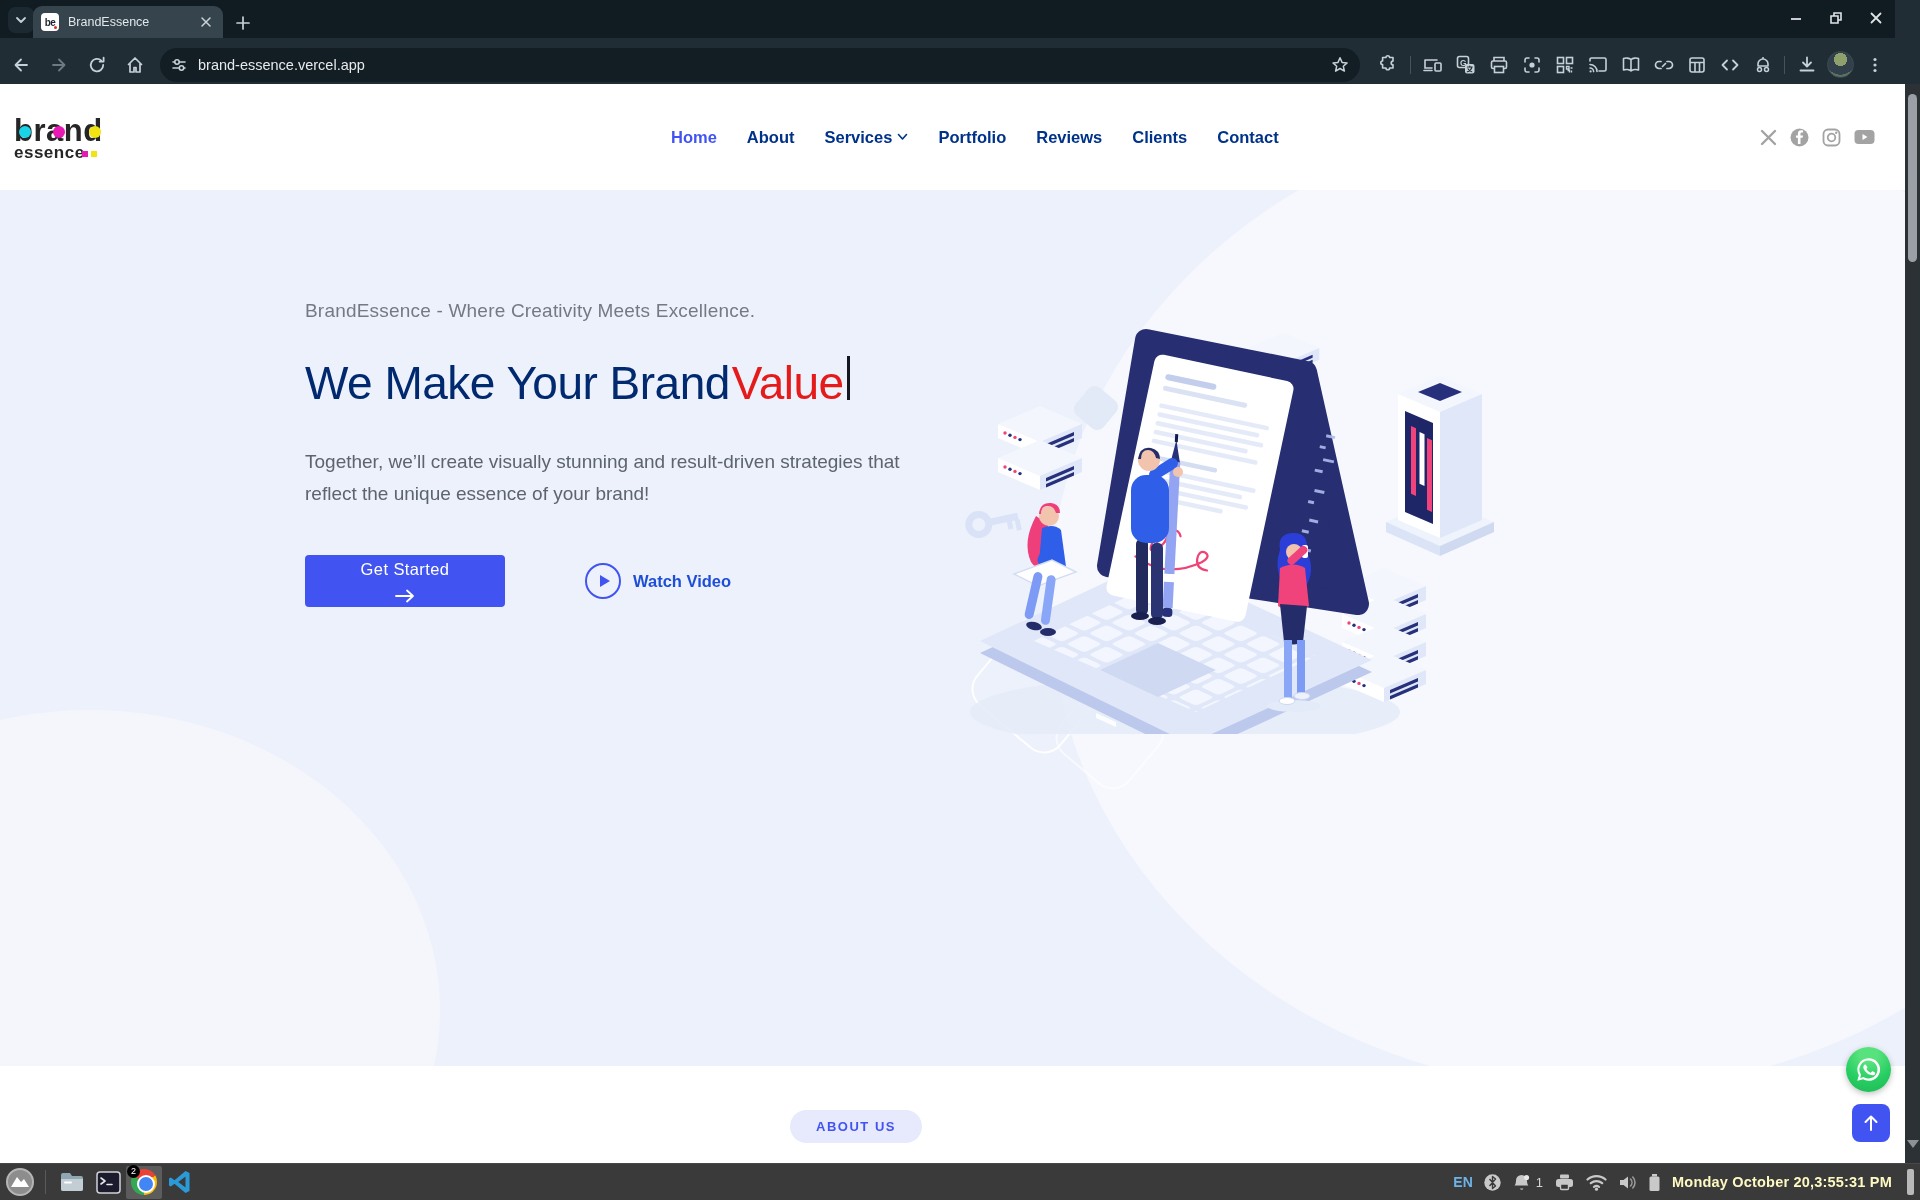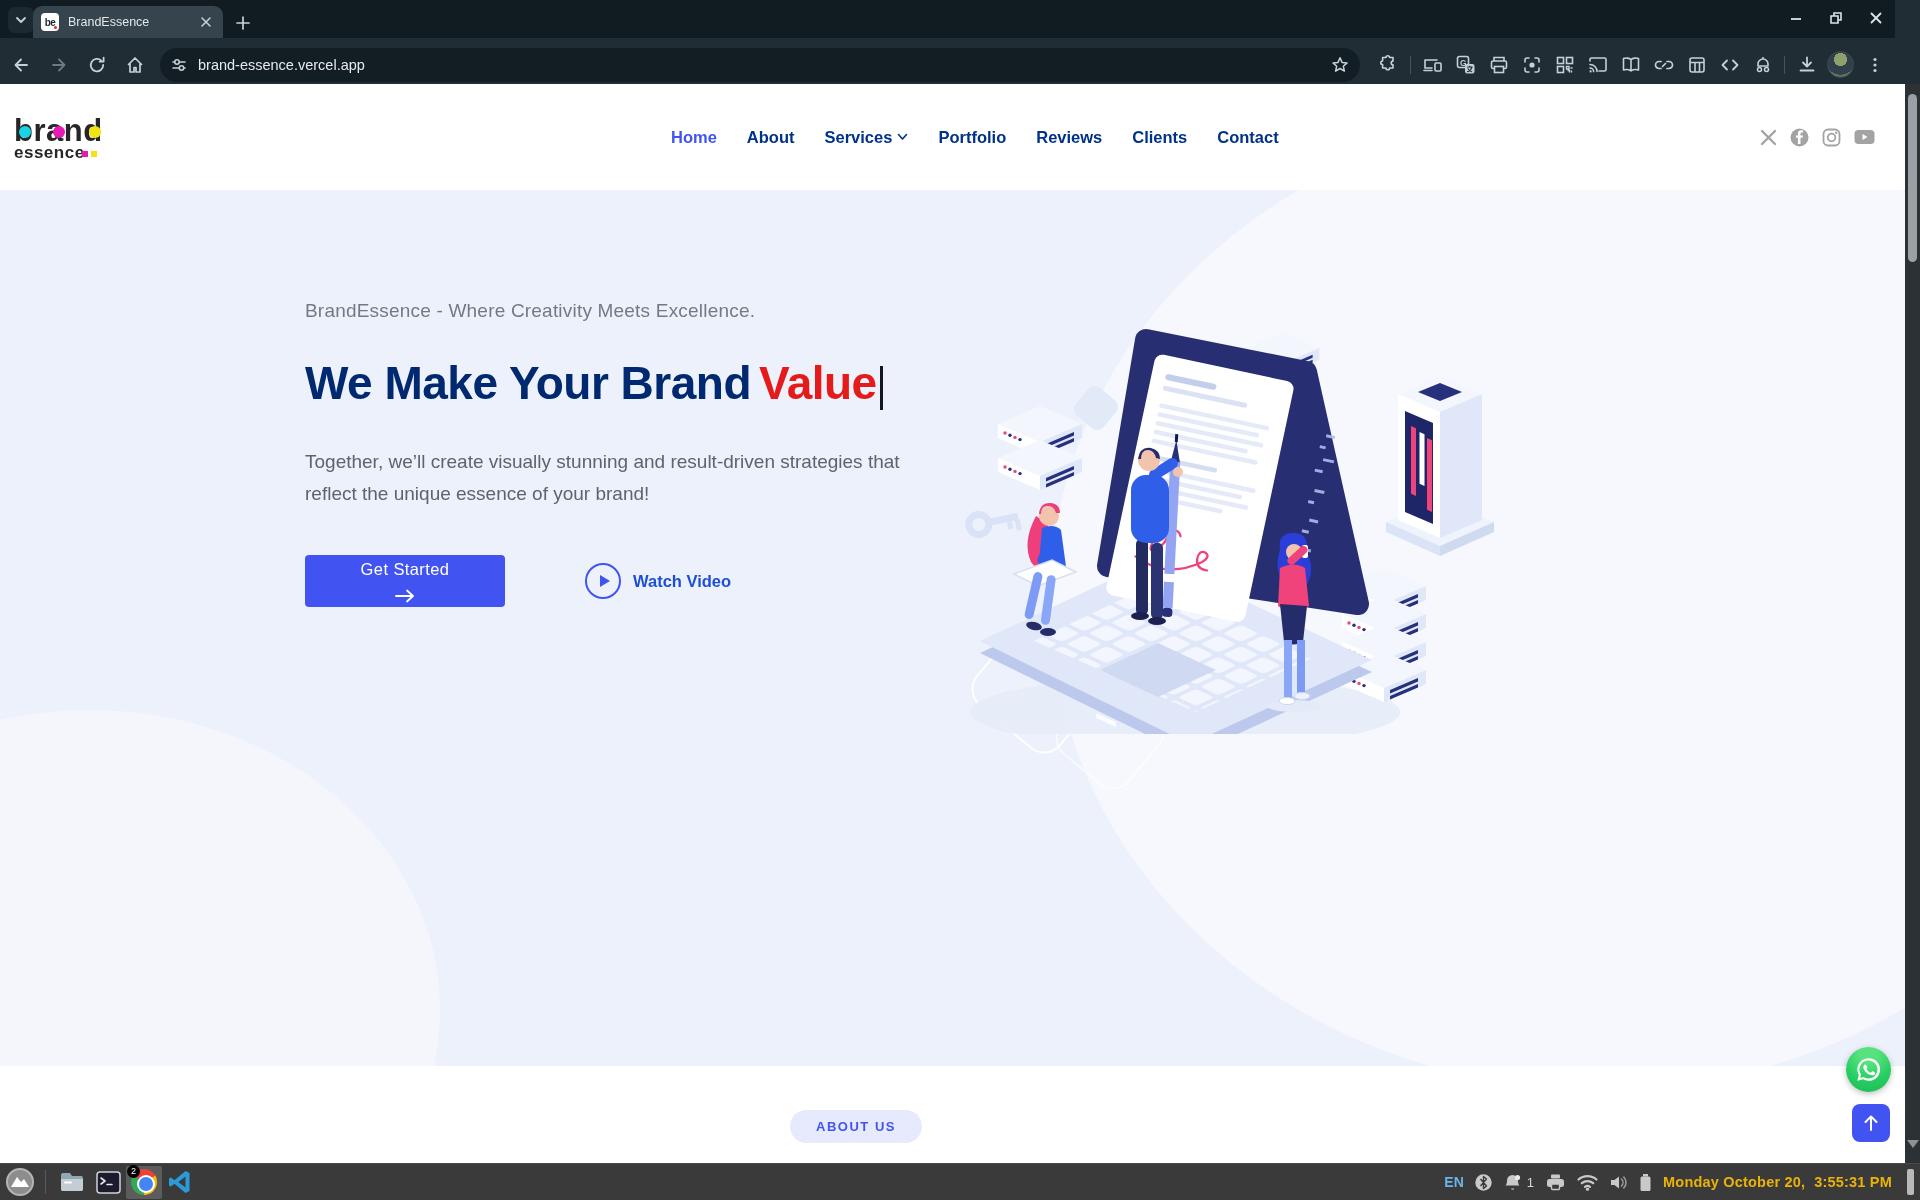--- a/index.html
+++ b/index.html
@@ -42,22 +42,22 @@
   .hero { position:absolute; left:0; top:106px; width:1905px; height:876px; background:#edf1fb; overflow:hidden; }
   .hero-blob1 { position:absolute; left:1050px; top:-80px; width:1100px; height:980px; background:rgba(255,255,255,.5); border-radius:50%; }
   .hero-blob2 { position:absolute; left:-260px; top:520px; width:700px; height:600px; background:rgba(255,255,255,.4); border-radius:50%; }
   .deco-sq { position:absolute; border:2px solid rgba(255,255,255,.9); border-radius:22px; transform:rotate(40deg); }
   .deco-sq.s1 { left:985px; top:440px; width:110px; height:110px; }
   .deco-sq.s2 { left:1065px; top:500px; width:90px; height:90px; border-color:rgba(255,255,255,.6); }
   .deco-solid { position:absolute; left:1078px; top:200px; width:36px; height:36px; background:#e2e9f7; border-radius:8px; transform:rotate(40deg); }
 
   .hero-text { position:absolute; left:305px; top:110px; width:660px; }
   .tagline { font-size:19px; color:#757a82; letter-spacing:.2px; }
-  .headline { margin-top:34px; font-size:46px; font-weight:bold; color:#012970; letter-spacing:-.5px; white-space:nowrap; display:flex; align-items:flex-end; }
-  .headline .accent { color:#e51b1b; margin-left:8px; }
+  .headline { margin-top:34px; font-size:46px; font-weight:normal; color:#012970; letter-spacing:-.5px; white-space:nowrap; display:flex; align-items:flex-start; }
+  .headline .accent { color:#e51b1b; margin-left:2px; }
   .cursorbar { display:inline-block; width:3px; height:44px; background:#14171f; margin-left:3px; }
   .hero-para { margin-top:36px; width:640px; font-size:19px; line-height:32px; color:#5d646d; }
   .hero-cta-row { margin-top:45px; display:flex; align-items:center; }
   .cta-btn { width:200px; height:52px; background:#4154f1; border:none; border-radius:4px; color:#fff; font-size:16.5px; font-weight:500; letter-spacing:.4px; display:flex; align-items:center; justify-content:center; gap:10px; cursor:pointer; font-family:inherit;flex-direction:column; }
   .watch { margin-left:80px; display:flex; align-items:center; gap:12px; cursor:pointer; }
   .play-circle { width:36px; height:36px; border-radius:50%; border:2px solid #4154f1; display:flex; align-items:center; justify-content:center; }
   .play-tri { width:0; height:0; border-left:10px solid #4154f1; border-top:6px solid transparent; border-bottom:6px solid transparent; margin-left:3px; }
   .watch-label { font-size:16.5px; font-weight:bold; color:#1d4ed8; }
 
   .illus { position:absolute; left:950px; top:124px; }
@@ -78,21 +78,21 @@
   .taskbar { position:absolute; left:0; top:1163px; width:1920px; height:37px; background:#3a3a3a; border-top:1px solid #484848; display:flex; align-items:center; }
   .tb-left { display:flex; align-items:center; height:100%; }
   .menu-orb { width:34px; height:34px; margin-left:3px; display:flex; align-items:center; justify-content:center; }
   .tb-sep { width:1px; height:24px; background:#5a5a5a; margin:0 8px; }
   .appbtn { width:36px; height:33px; display:flex; align-items:center; justify-content:center; border-radius:2px; position:relative; }
   .appbtn.active { background:#5c5c5c; }
   .app-badge { position:absolute; left:1px; top:-1px; min-width:13px; height:13px; border-radius:7px; background:#000; color:#fff; font-size:9px; display:flex; align-items:center; justify-content:center; padding:0 2px; }
   .tb-right { margin-left:auto; display:flex; align-items:center; gap:11px; padding-right:6px; }
   .lang { color:#6db3e8; font-weight:bold; font-size:14px; }
   .bell-count { color:#d6d6d6; font-size:13px; margin-left:-6px; }
-  .clock { color:#eab308; font-weight:bold; font-size:14.5px; letter-spacing:.2px; display:flex; gap:9px; }
+  .clock { color:#fef9c3; font-weight:bold; font-size:14.5px; letter-spacing:.2px; display:flex; }
   .showdesk { width:7px; height:26px; background:#b9b9b9; border-radius:2px; margin-left:4px; }
   .chrome-orb { width:26px; height:26px; border-radius:50%; background:conic-gradient(from 300deg, #ea4335 0 120deg, #fbbc05 0 240deg, #34a853 0 360deg); position:relative; }
   .chrome-orb::after { content:""; position:absolute; left:6px; top:6px; width:14px; height:14px; border-radius:50%; background:#4285f4; border:2.5px solid #fff; }
 </style>
 </head>
 <body>
 
 <div class="stage">
 
   <div class="tabstrip">

